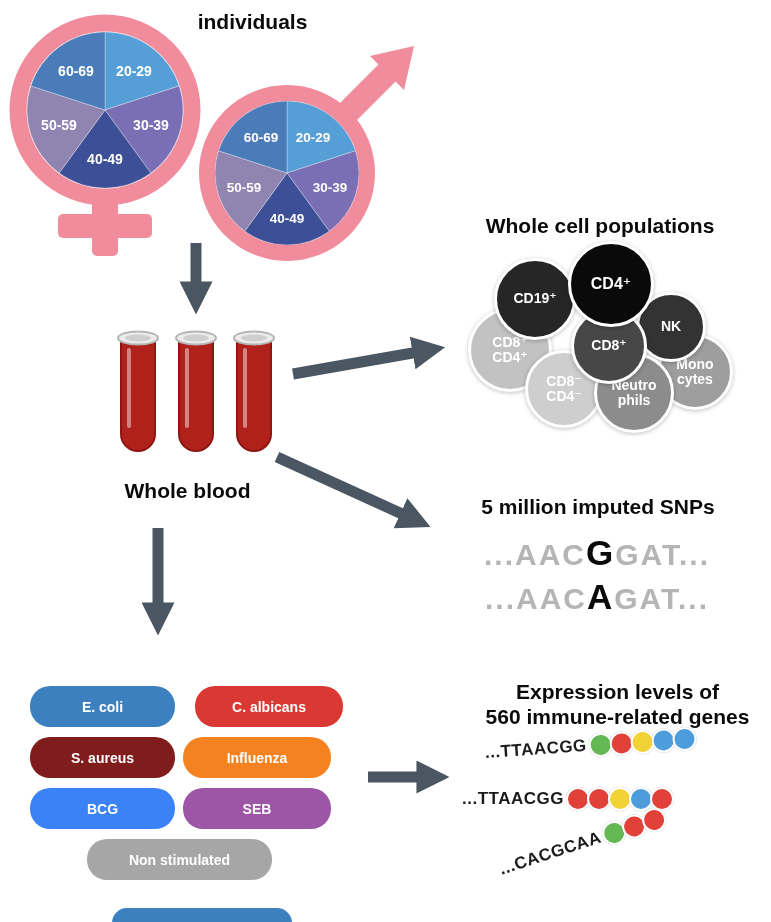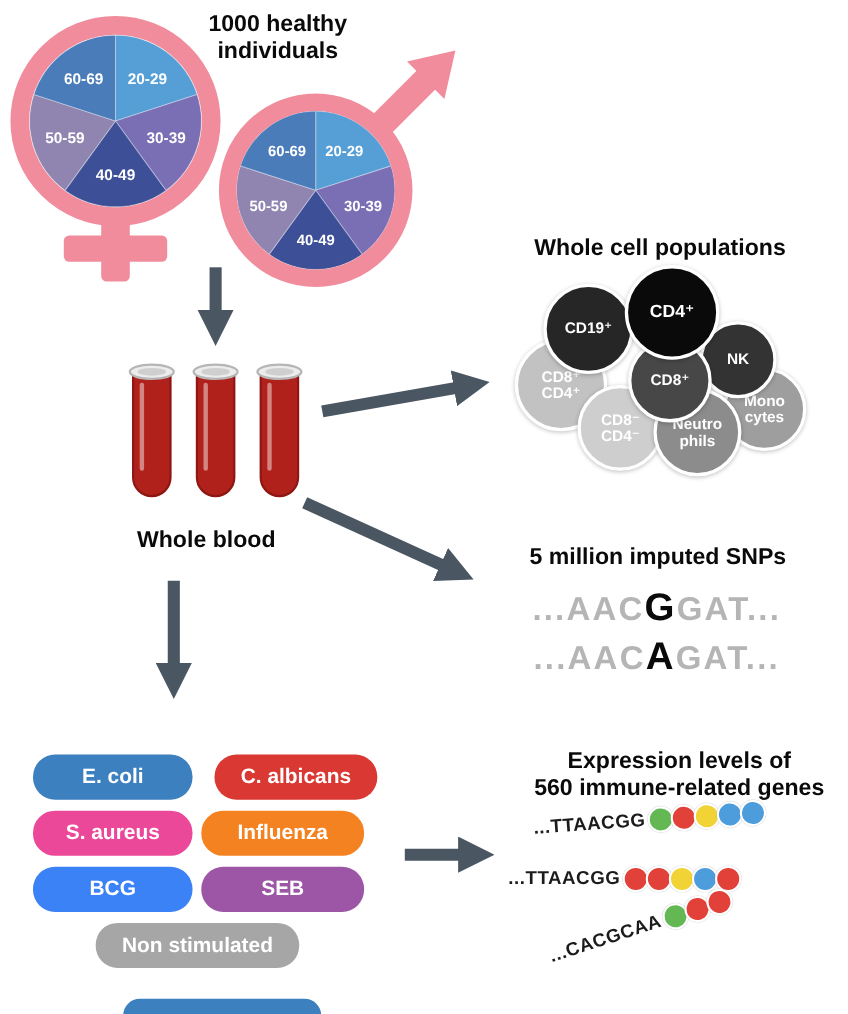--- a/index.html
+++ b/index.html
@@ -4,21 +4,21 @@
 <style>
   html,body { margin:0; padding:0; }
   body { background:#ffffff; font-family:"Liberation Sans","DejaVu Sans",sans-serif; }
   .stage { position:relative; width:771px; height:922px; overflow:hidden; background:#fff; }
   .abs { position:absolute; }
   .h-title { font-weight:bold; font-size:21px; color:#0a0a0a; text-align:center; line-height:1.18; }
   .cell { position:absolute; border-radius:50%; border:3px solid #fff; color:#fff; font-weight:bold;
           display:flex; align-items:center; justify-content:center; text-align:center;
           box-shadow:0 1px 4px rgba(0,0,0,0.25); font-size:14px; line-height:1.08; }
   .cell-label { white-space:pre-line; }
-  .pill { position:absolute; height:41px; border-radius:20px; color:#fff; font-weight:bold; font-size:19px;
+  .pill { position:absolute; height:41px; border-radius:20px; color:#fff; font-weight:bold; font-size:14px;
           display:flex; align-items:center; justify-content:center; }
   .snp-block { text-align:center; }
   .snp-seq { font-size:30px; font-weight:bold; color:#b5b5b5; letter-spacing:2px; line-height:42px; }
   .snp-variant { color:#0a0a0a; font-size:35px; letter-spacing:2px; }
   .expr-row { position:absolute; display:flex; align-items:center; transform-origin:left center; }
   .expr-text { font-size:17px; font-weight:bold; color:#1b1b1b; letter-spacing:0.5px; margin-right:5px; }
   .dot { width:20px; height:20px; border-radius:50%; border:2px solid #fff; margin-left:-3px;
          box-shadow:0 0 1px rgba(0,0,0,0.3); flex:0 0 auto; }
   .pie-label { fill:#ffffff; font-weight:bold; text-anchor:middle; }
 </style>
@@ -34,21 +34,20 @@
       </marker>
     </defs>
     <line x1="196" y1="243" x2="196" y2="293" stroke-width="11" marker-end="url(#ah)" stroke="#4a5662"></line>
     <line x1="293" y1="374" x2="424" y2="351" stroke-width="11" marker-end="url(#ah)" stroke="#4a5662"></line>
     <line x1="277" y1="457" x2="411" y2="518" stroke-width="11" marker-end="url(#ah)" stroke="#4a5662"></line>
     <line x1="158" y1="528" x2="158" y2="614" stroke-width="11" marker-end="url(#ah)" stroke="#4a5662"></line>
     <line x1="368" y1="777" x2="428" y2="777" stroke-width="11" marker-end="url(#ah)" stroke="#4a5662"></line>
   </svg>
 
   <div class="abs h-title" style="left:150px;top:10px;width:205px;">
-    <div>1000 healthy</div>
     <div>individuals</div>
   </div>
 
   <svg class="abs" style="left:2px;top:10px;" width="210" height="250" viewBox="0 0 210 250">
     <path d="M103,100 L103,22 A78,78 0 0 1 177.2,75.9 Z" stroke="rgba(255,255,255,0.3)" stroke-width="1" fill="#569fd6"></path>
     <path d="M103,100 L177.2,75.9 A78,78 0 0 1 148.9,163.1 Z" stroke="rgba(255,255,255,0.3)" stroke-width="1" fill="#7a6fb4"></path>
     <path d="M103,100 L148.9,163.1 A78,78 0 0 1 57.1,163.1 Z" stroke="rgba(255,255,255,0.3)" stroke-width="1" fill="#3d4f97"></path>
     <path d="M103,100 L57.1,163.1 A78,78 0 0 1 28.8,75.9 Z" stroke="rgba(255,255,255,0.3)" stroke-width="1" fill="#8f85b0"></path>
     <path d="M103,100 L28.8,75.9 A78,78 0 0 1 103,22 Z" stroke="rgba(255,255,255,0.3)" stroke-width="1" fill="#4a7cba"></path>
     <circle cx="103" cy="100" r="87" fill="none" stroke-width="17" stroke="#f18c9c"></circle>
@@ -126,21 +125,21 @@
     </div>
 
   <div class="abs h-title" style="left:443px;top:495px;width:310px;">5 million imputed SNPs</div>
   <div class="abs snp-block" style="left:437px;top:532px;width:320px;">
     <div class="snp-seq"><span>...AAC</span><span class="snp-variant">G</span><span>GAT...</span></div>
     <div class="snp-seq"><span>...AAC</span><span class="snp-variant">A</span><span>GAT...</span></div>
   </div>
 
   <div class="pill" style="left: 30px; top: 686px; width: 145px; background-color: rgb(60, 128, 192);">E. coli</div>
   <div class="pill" style="left: 195px; top: 686px; width: 148px; background-color: rgb(218, 56, 50);">C. albicans</div>
-  <div class="pill" style="left: 30px; top: 737px; width: 145px; background-color: #ec4899;">S. aureus</div>
+  <div class="pill" style="left: 30px; top: 737px; width: 145px; background-color: #7f1d1d;">S. aureus</div>
   <div class="pill" style="left: 183px; top: 737px; width: 148px; background-color: rgb(245, 130, 32);">Influenza</div>
   <div class="pill" style="left: 30px; top: 788px; width: 145px; background-color: #3b82f6;">BCG</div>
   <div class="pill" style="left: 183px; top: 788px; width: 148px; background-color: rgb(156, 86, 165);">SEB</div>
   <div class="pill" style="left: 87px; top: 839px; width: 185px; background-color: rgb(166, 166, 166);">Non stimulated</div>
   <div class="pill" style="left: 112px; top: 908px; width: 180px; height: 30px; border-radius: 15px; background-color: rgb(60, 128, 192);"></div>
 
   <div class="abs h-title" style="left:465px;top:680px;width:305px;">
     <div>Expression levels of</div>
     <div>560 immune-related genes</div>
   </div>

